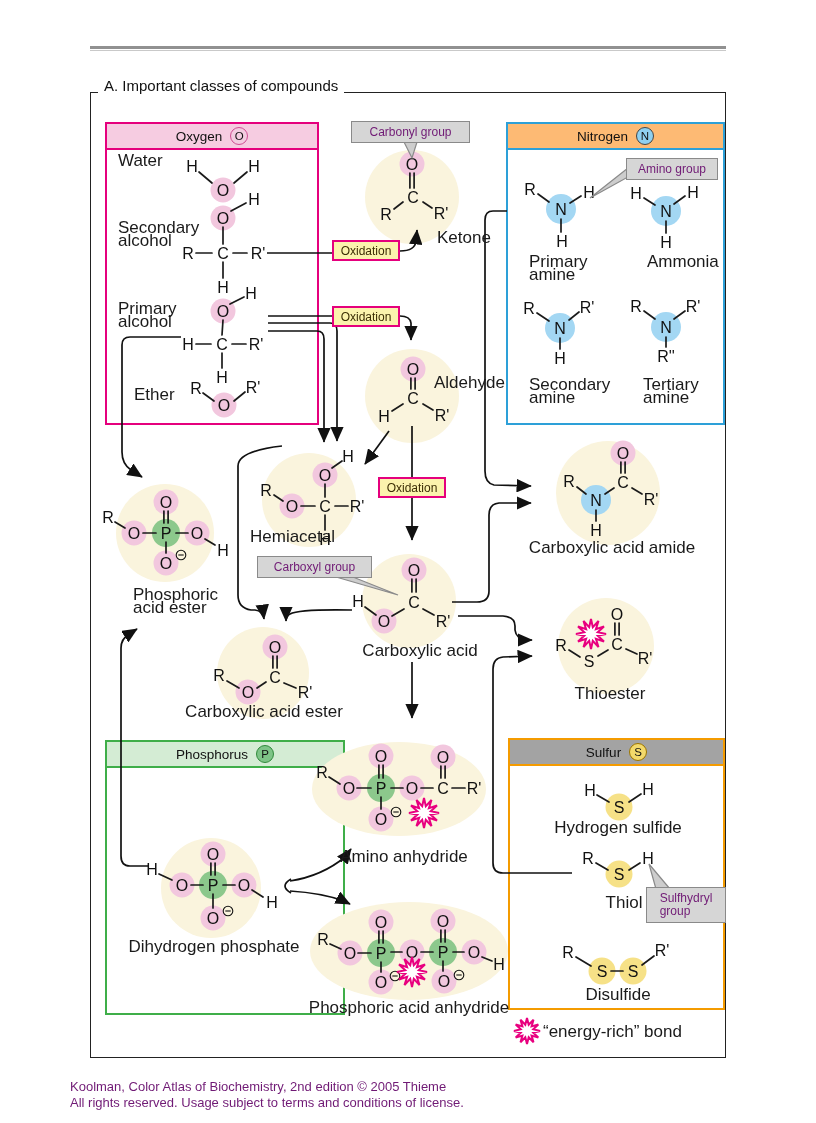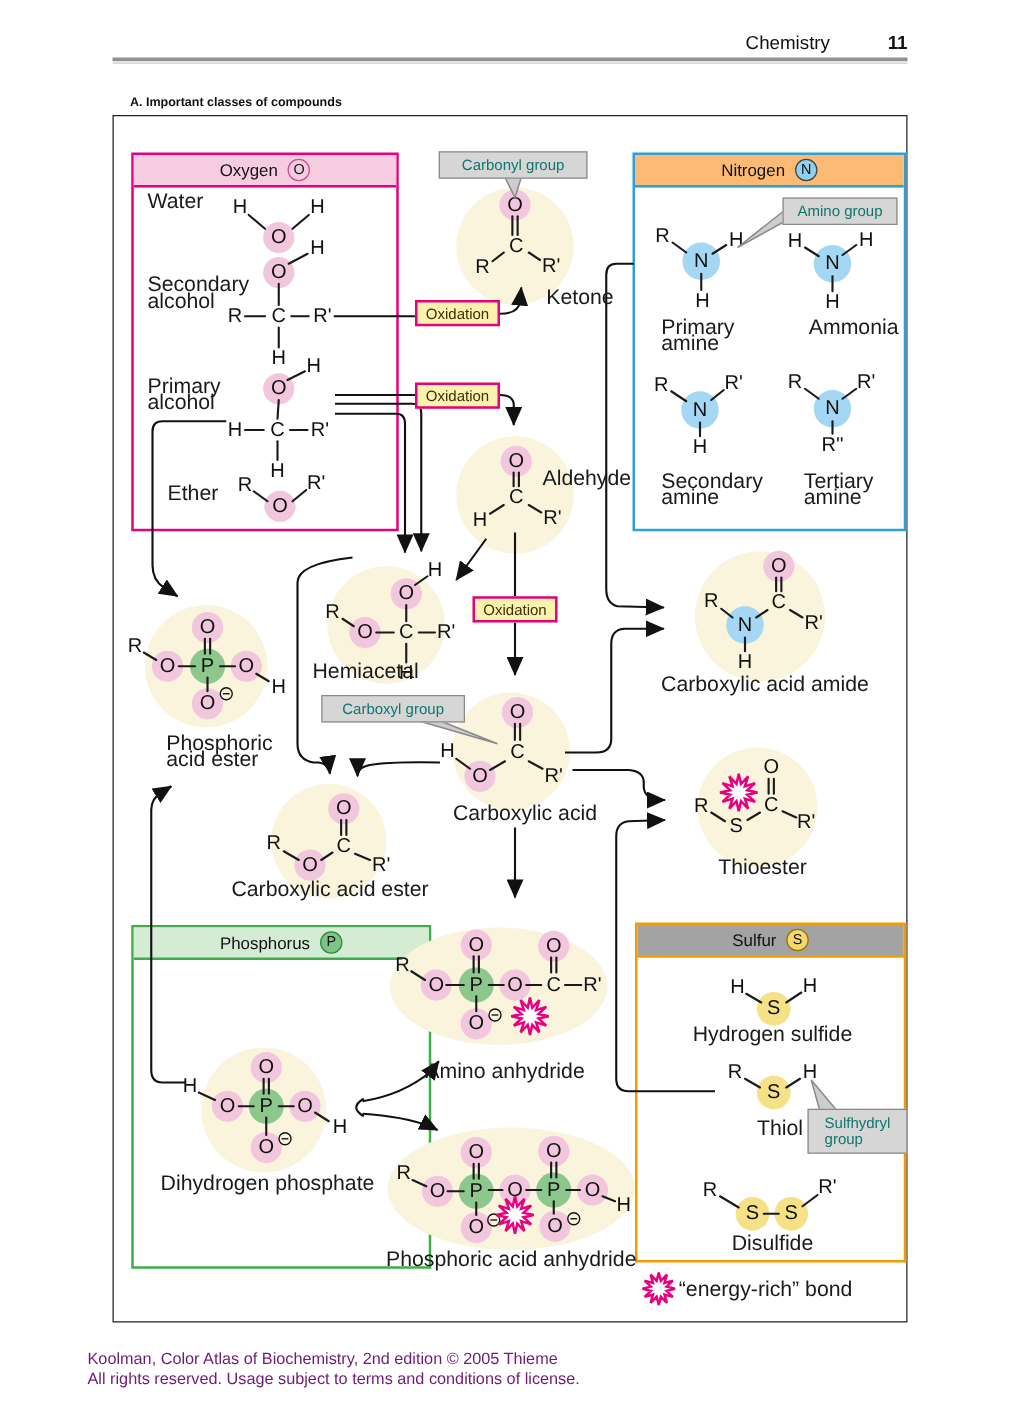--- a/index.html
+++ b/index.html
@@ -9,44 +9,40 @@
   #boxes-layer{z-index:1;} #art{position:absolute;left:0;top:0;z-index:2;pointer-events:none;}
   #labels-layer{z-index:3;}
   .page-header{position:absolute;top:26px;left:90px;width:636px;height:20px;z-index:1;}
   .chapter-title{position:absolute;right:62px;top:0;font-size:15px;}
   .page-number{position:absolute;right:0;top:0;font-size:15px;font-weight:bold;}
   .rule1{position:absolute;left:90px;top:46px;width:636px;height:3px;background:#919191;}
   .rule2{position:absolute;left:90px;top:50px;width:636px;height:1px;background:#c9c9c9;}
   .figure-frame{position:absolute;left:90px;top:92px;width:636px;height:966px;
                 border:1.5px solid #222;box-sizing:border-box;z-index:0;}
   .figure-title{position:absolute;left:98px;top:77px;background:#fff;padding:0 6px;
-                font-size:10px;font-weight:bold;z-index:1;}
+                font-size:15px;font-weight:normal;z-index:1;}
   .group-box{position:absolute;background:#fff;box-sizing:border-box;}
   .group-header{position:absolute;left:0;right:0;top:0;height:26px;display:flex;align-items:center;
                 justify-content:center;gap:8px;font-size:13.5px;box-sizing:border-box;}
   .element-symbol{width:18px;height:18px;border-radius:50%;display:flex;align-items:center;
                 justify-content:center;font-size:11.5px;box-sizing:border-box;}
   .fig-label{position:absolute;font-size:17px;line-height:13px;color:#1a1a1a;white-space:nowrap;}
   .fig-label.center{transform:translateX(-50%);text-align:center;}
   .process-label{position:absolute;width:68px;height:21px;background:#fbf3ad;border:2px solid #e5007d;
                 box-sizing:border-box;display:flex;align-items:center;justify-content:center;
                 font-size:12px;color:#3c2f05;}
   .callout{position:absolute;background:#d6d6d6;border:1.5px solid #8a8a8a;box-sizing:border-box;
                 display:flex;align-items:center;justify-content:center;font-size:12px;line-height:13px;
-                color:#0f766e;text-align:left;}
+                color:#701a75;text-align:left;}
   .footer{position:absolute;left:70px;top:1079px;font-size:13px;line-height:15.5px;color:#701a75;}
 </style>
 </head>
 <body>
 
 <div class="page">
-  <div class="page-header">
-    <span class="chapter-title">Chemistry</span>
-    <span class="page-number">11</span>
-  </div>
   <div class="rule1"></div>
   <div class="rule2"></div>
 
   <div class="figure-frame"></div>
   <div class="figure-title">A. Important classes of compounds</div>
 
   <div id="boxes-layer" class="layer">
       <div class="group-box" style="left: 105px; top: 122px; width: 214px; height: 303px; border: 2.5px solid rgb(229, 0, 125);">
         <div class="group-header" style="background: rgb(246, 204, 225); border-bottom: 2.5px solid rgb(229, 0, 125);">
           <div>Oxygen</div>

